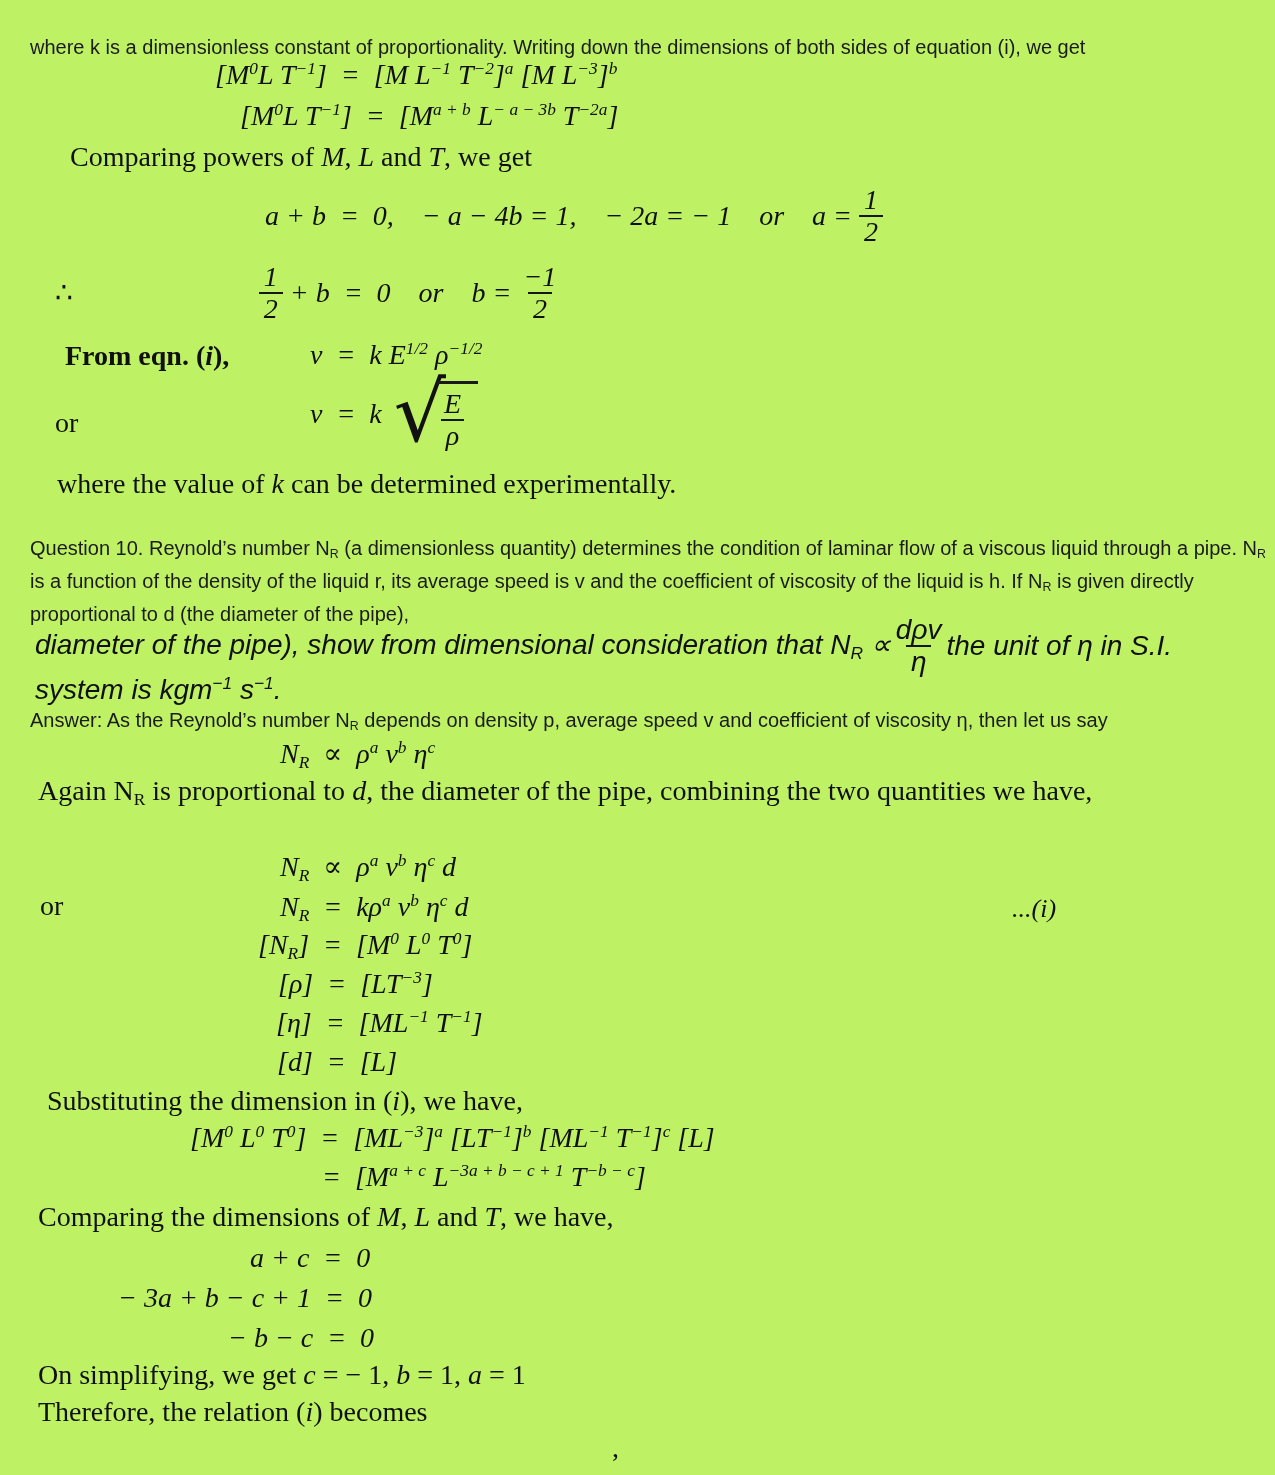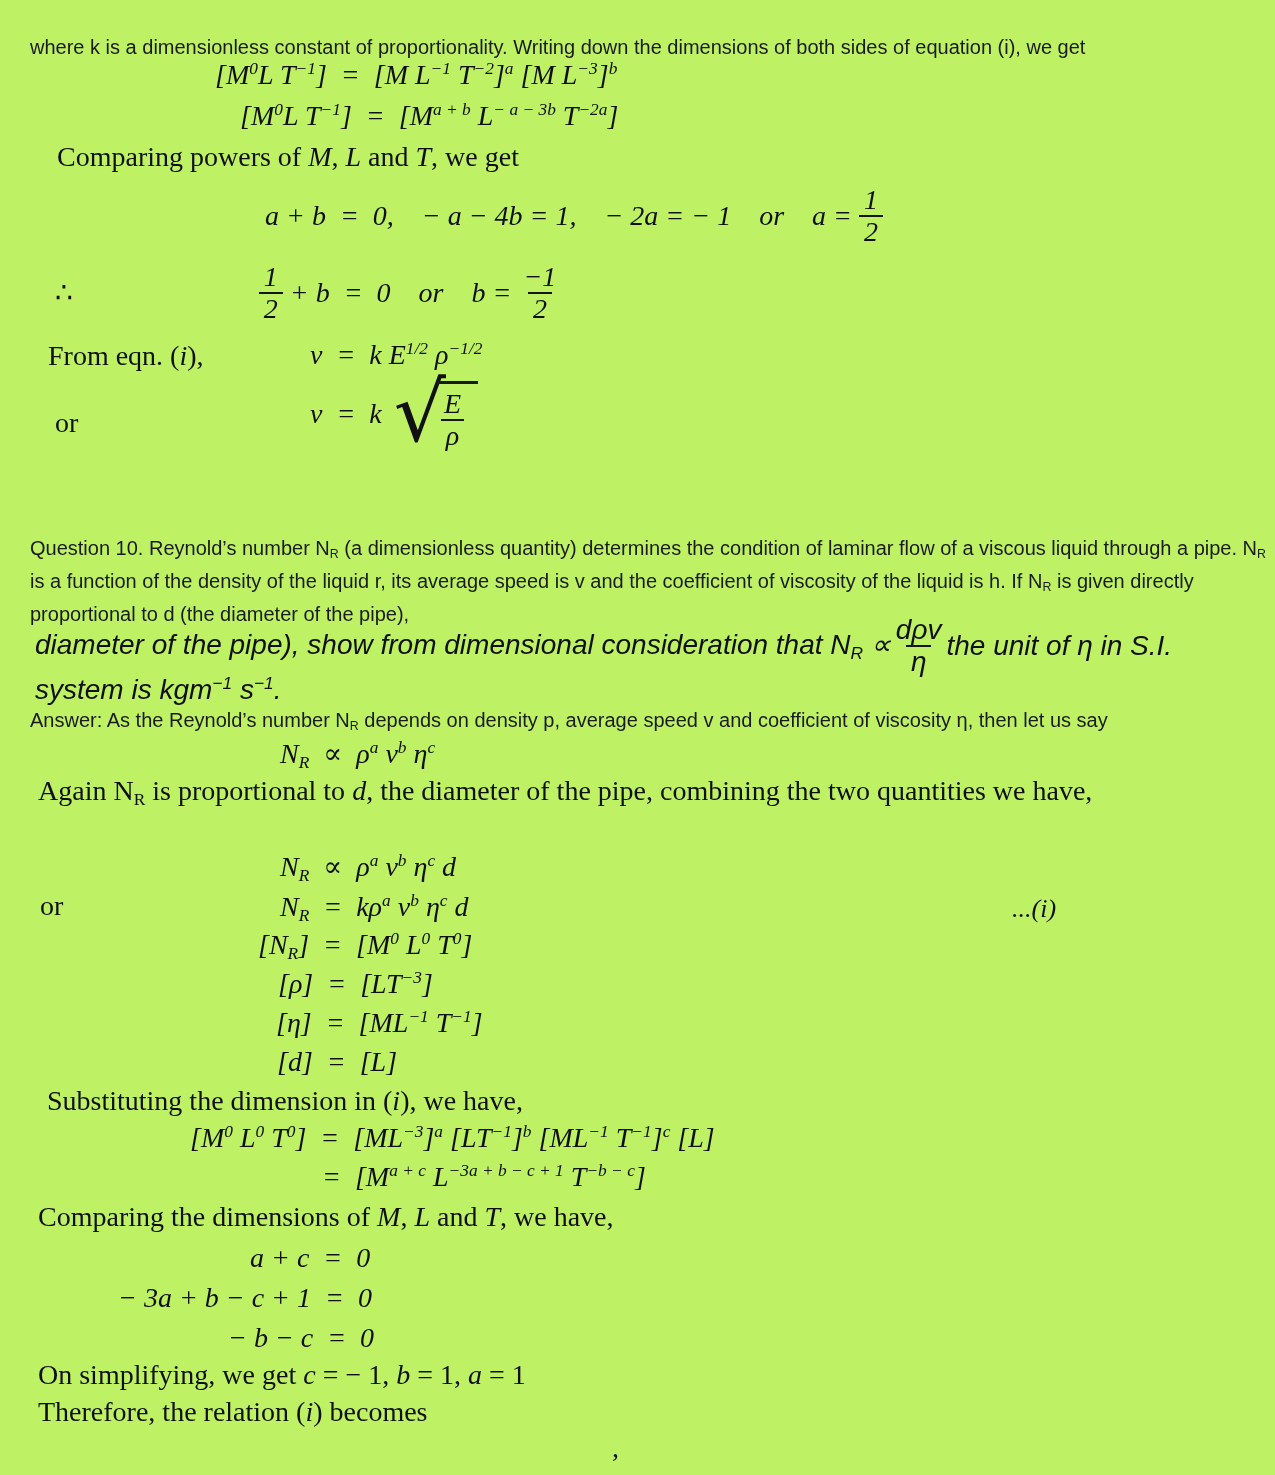--- a/index.html
+++ b/index.html
@@ -24,21 +24,21 @@
 </head>
 <body>
 
 <div id="page">
 
   <div class="abs sans" style="top:32px;left:30px;width:1235px;">where k is a dimensionless constant of proportionality. Writing down the dimensions of both sides of equation (i), we get</div>
 
   <div class="abs math" style="top:58px;left:215px;">[M<sup>0</sup>L T<sup>−1</sup>]  =  [M L<sup>−1</sup> T<sup>−2</sup>]<sup>a</sup> [M L<sup>−3</sup>]<sup>b</sup></div>
   <div class="abs math" style="top:99px;left:215px;margin-left:25px;">[M<sup>0</sup>L T<sup>−1</sup>]  =  [M<sup>a + b</sup> L<sup>− a − 3b</sup> T<sup>−2a</sup>]</div>
 
-  <div class="abs serif" style="top:139px;left:57px;">Comparing powers of <i>M</i>, <i>L</i> and <i>T</i>, we get</div>
+  <div class="abs serif" style="top:139px;left:70px;">Comparing powers of <i>M</i>, <i>L</i> and <i>T</i>, we get</div>
 
   <div class="abs eqrow" style="top:185px;left:265px;">
     <span class="math">a + b  =  0,    − a − 4b = 1,    − 2a = − 1    or    a = </span>
     <span class="frac math">
       <span class="num">1</span>
       <span class="den">2</span>
     </span>
   </div>
 
   <div class="abs eqrow" style="top:262px;left:55px;">
@@ -47,37 +47,38 @@
       <span class="num">1</span>
       <span class="den">2</span>
     </span>
     <span class="math"> + b  =  0    or    b = </span>
     <span class="frac math">
       <span class="num">−1</span>
       <span class="den">2</span>
     </span>
   </div>
 
-  <div class="abs serif" style="top:338px;left:48px;">From eqn. (<i>i</i>),</div>
+  <div class="abs serif" style="top:338px;left:65px;font-weight:bold;">From eqn. (<i>i</i>),</div>
   <div class="abs math" style="top:338px;left:310px;">v  =  k E<sup>1/2</sup> ρ<sup>−1/2</sup></div>
 
   <div class="abs serif" style="top:405px;left:55px;">or</div>
   <div class="abs eqrow" style="top:376px;left:310px;">
     <span class="math">v  =  k</span>
     <span class="sqrt">
       <span class="radical">√</span>
       <span class="radicand">
         <span class="frac math">
           <span class="num">E</span>
           <span class="den">ρ</span>
         </span>
       </span>
     </span>
   </div>
 
+  <div class="abs serif" style="top:466px;left:57px;">where the value of <i>k</i> can be determined experimentally.</div>
 
   <div class="abs sans" style="top:533px;left:30px;width:1238px;">Question 10. Reynold’s number N<sub>R</sub> (a dimensionless quantity) determines the condition of laminar flow of a viscous liquid through a pipe. N<sub>R</sub> is a function of the density of the liquid r, its average speed is v and the coefficient of viscosity of the liquid is h. If N<sub>R</sub> is given directly proportional to d (the diameter of the pipe),</div>
 
   <div class="abs eqrow serif-i" style="top:615px;left:35px;">
     <span>diameter of the pipe), show from dimensional consideration that N<sub>R</sub> ∝ </span>
     <span class="frac">
       <span class="num">dρv</span>
       <span class="den">η</span>
     </span>
     <span> the unit of η in S.I.</span>

